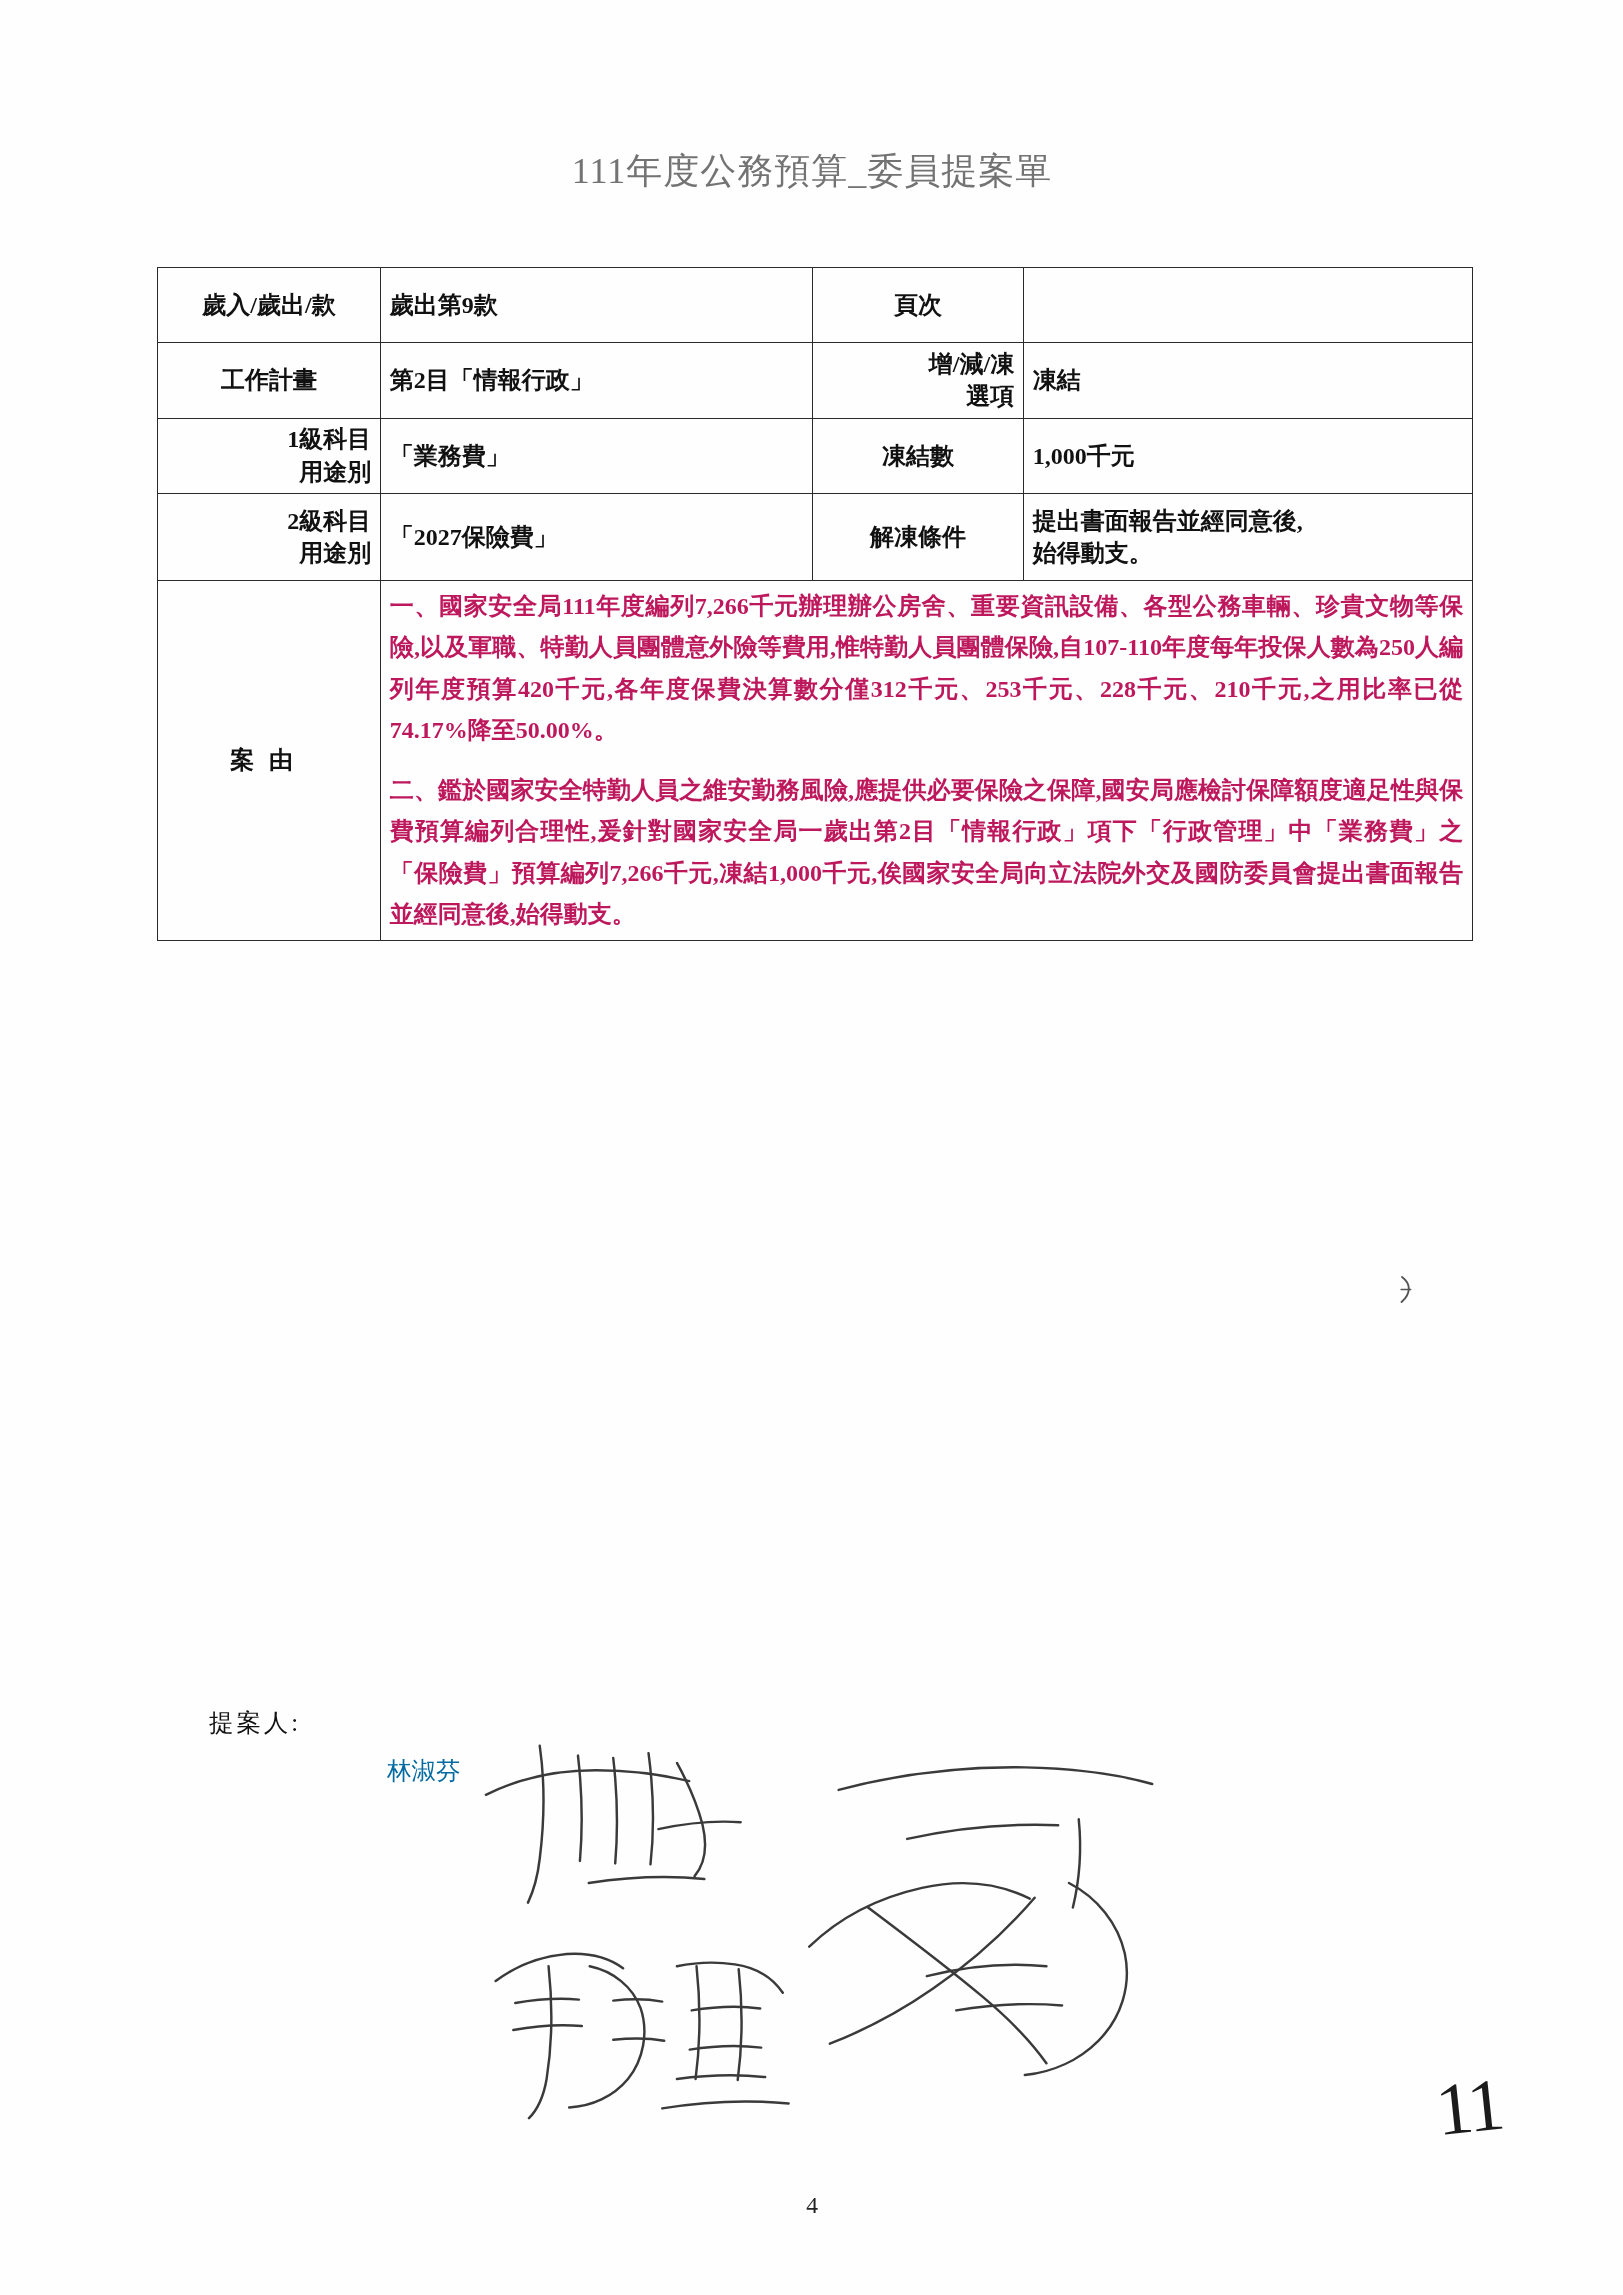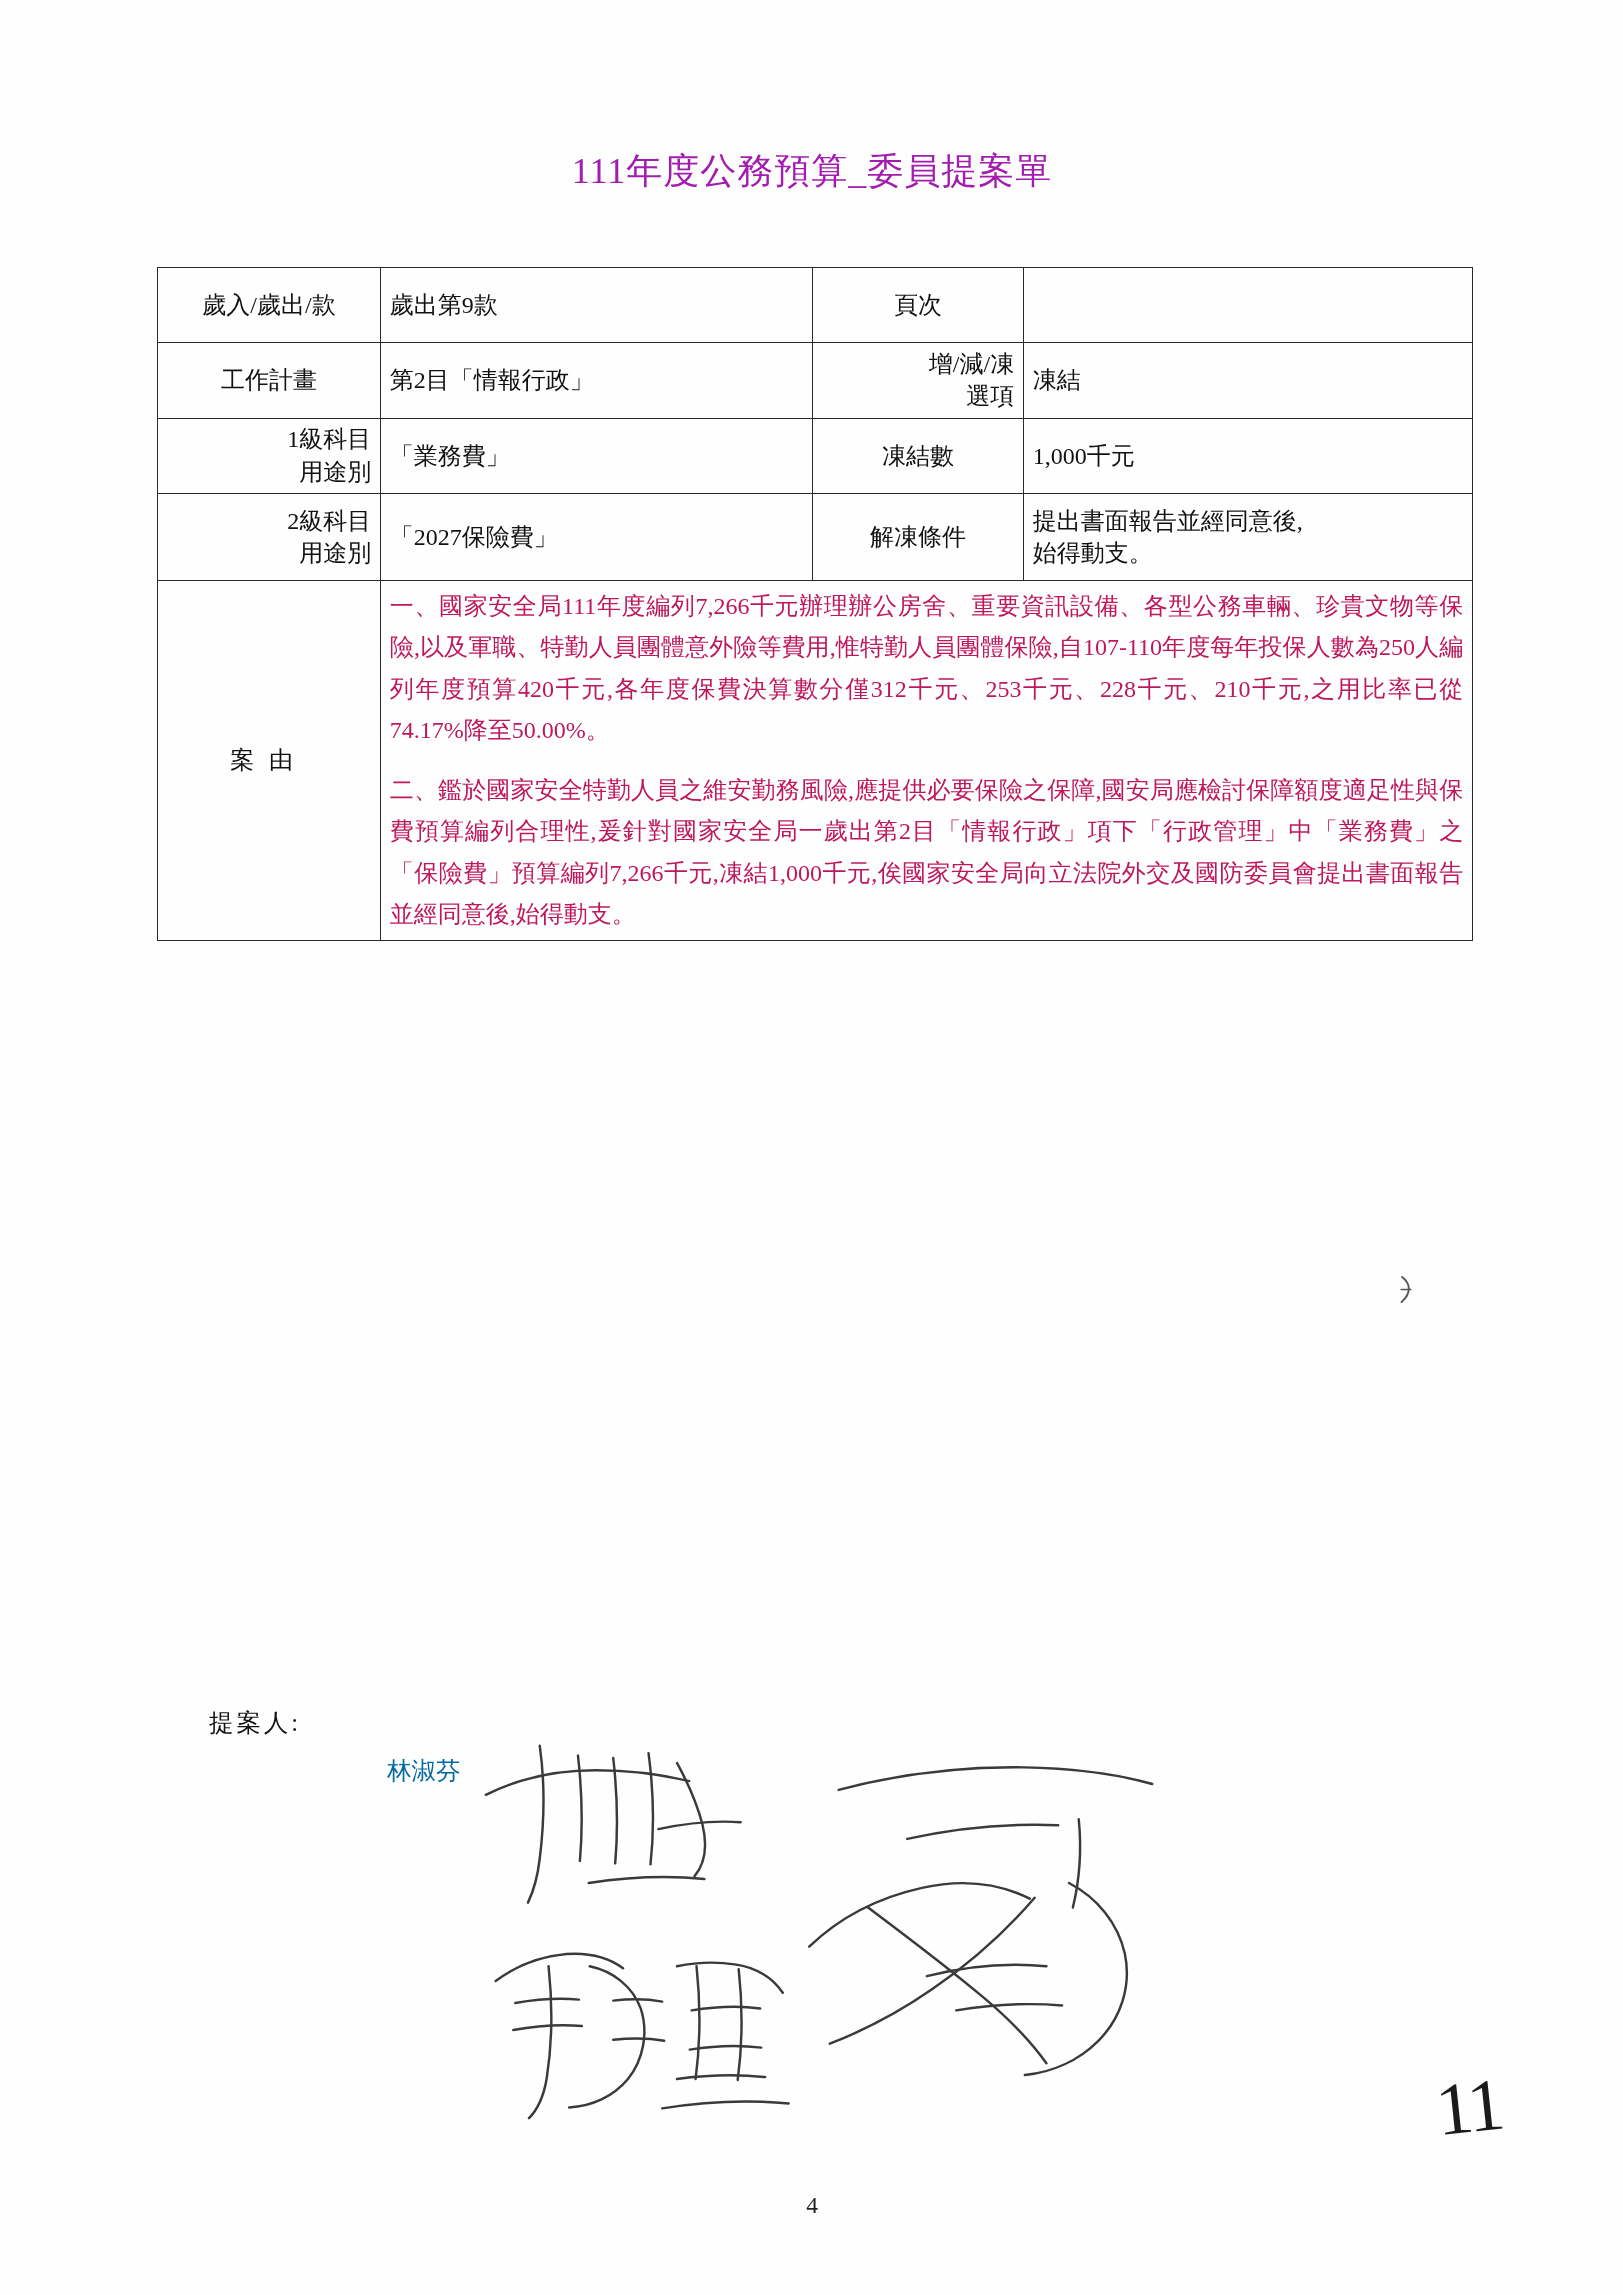--- a/index.html
+++ b/index.html
@@ -21,38 +21,39 @@
     background: #fefefe;
   }
   .doc-title {
     position: absolute;
     left: 0;
     top: 147px;
     width: 1624px;
     text-align: center;
     font-size: 36px;
     letter-spacing: 1px;
-    color: #a21caf;
+    color: #737373;
     font-family: "Liberation Serif", "DejaVu Serif", serif;
   }
   table.proposal {
     position: absolute;
     left: 157px;
     top: 267px;
     width: 1315px;
     border-collapse: collapse;
     table-layout: fixed;
   }
   table.proposal td {
     border: 1.5px solid #2a2a2a;
     padding: 4.9px 8.8px;
     font-size: 24px;
     line-height: 1.35;
     vertical-align: middle;
     color: #111;
+    font-weight: bold;
   }
   .col-label { width: 223px; text-align: center; }
   .col-val1  { width: 432px; text-align: left; }
   .col-label2{ width: 211px; text-align: center; }
   .col-val2  { width: 449px; text-align: left; }
 
   tr.row-h td { height: 75px; }
   tr.row-h2 td { height: 87px; }
 
   .label-two-line {

